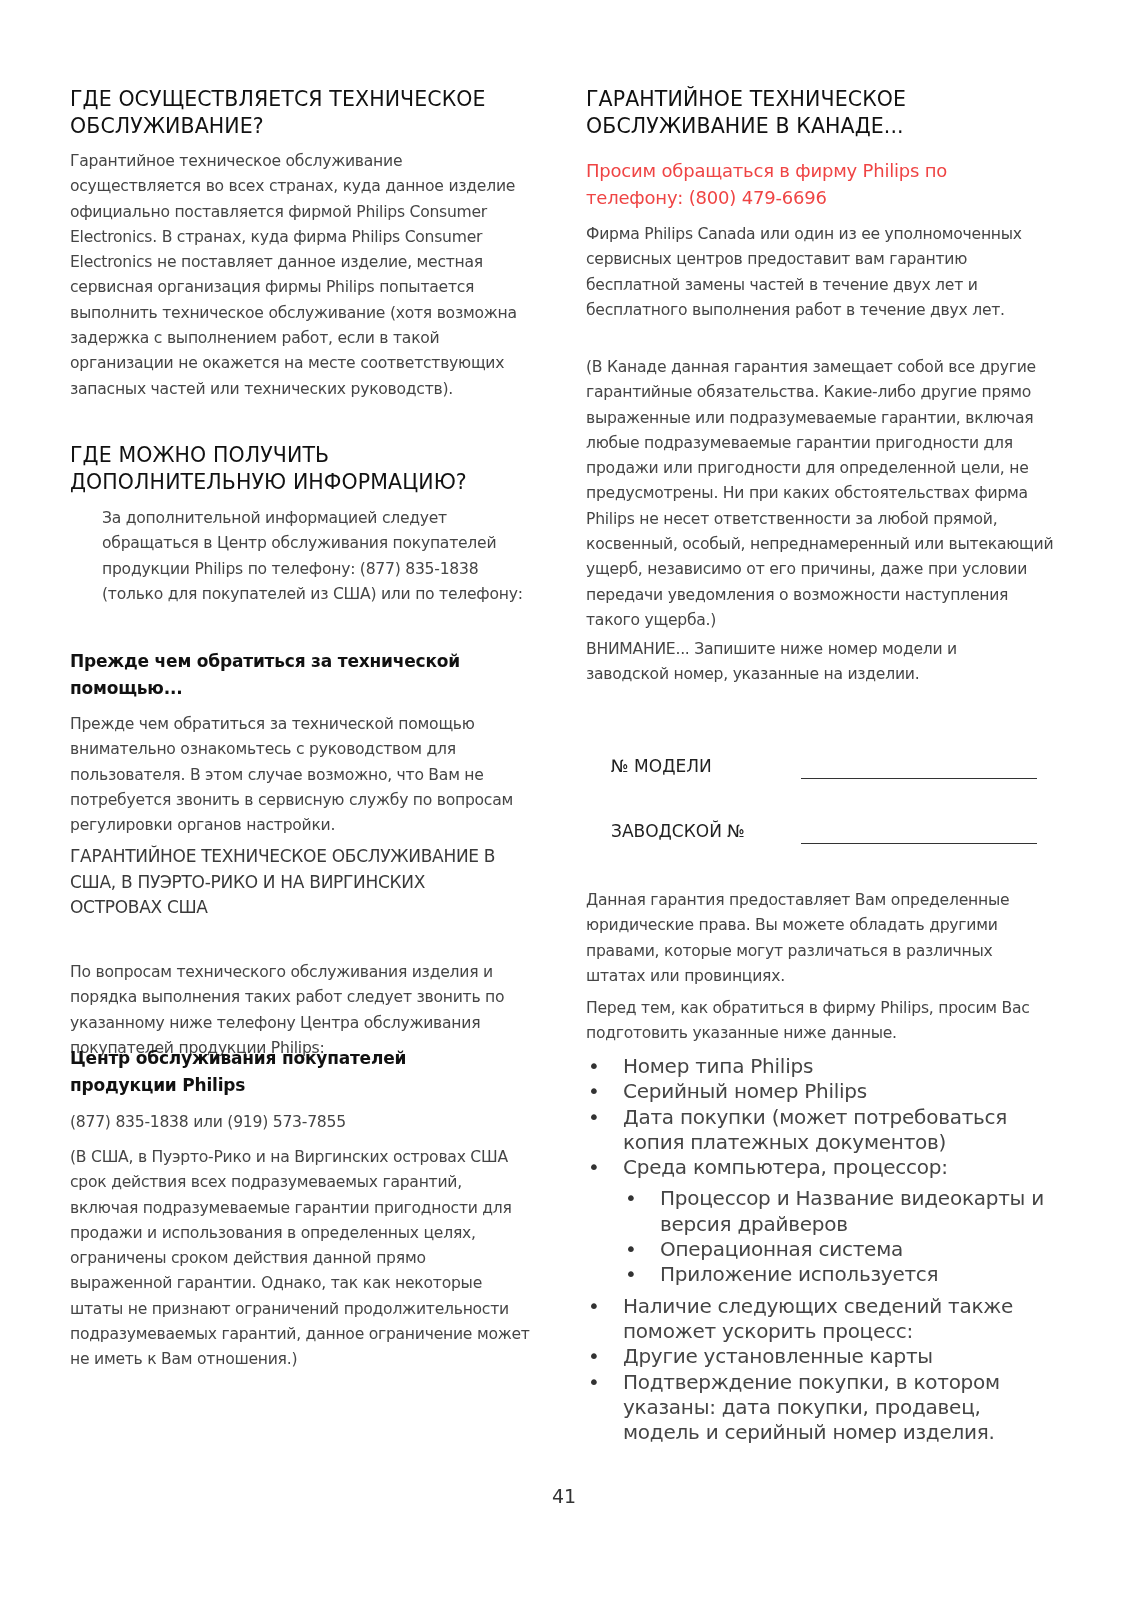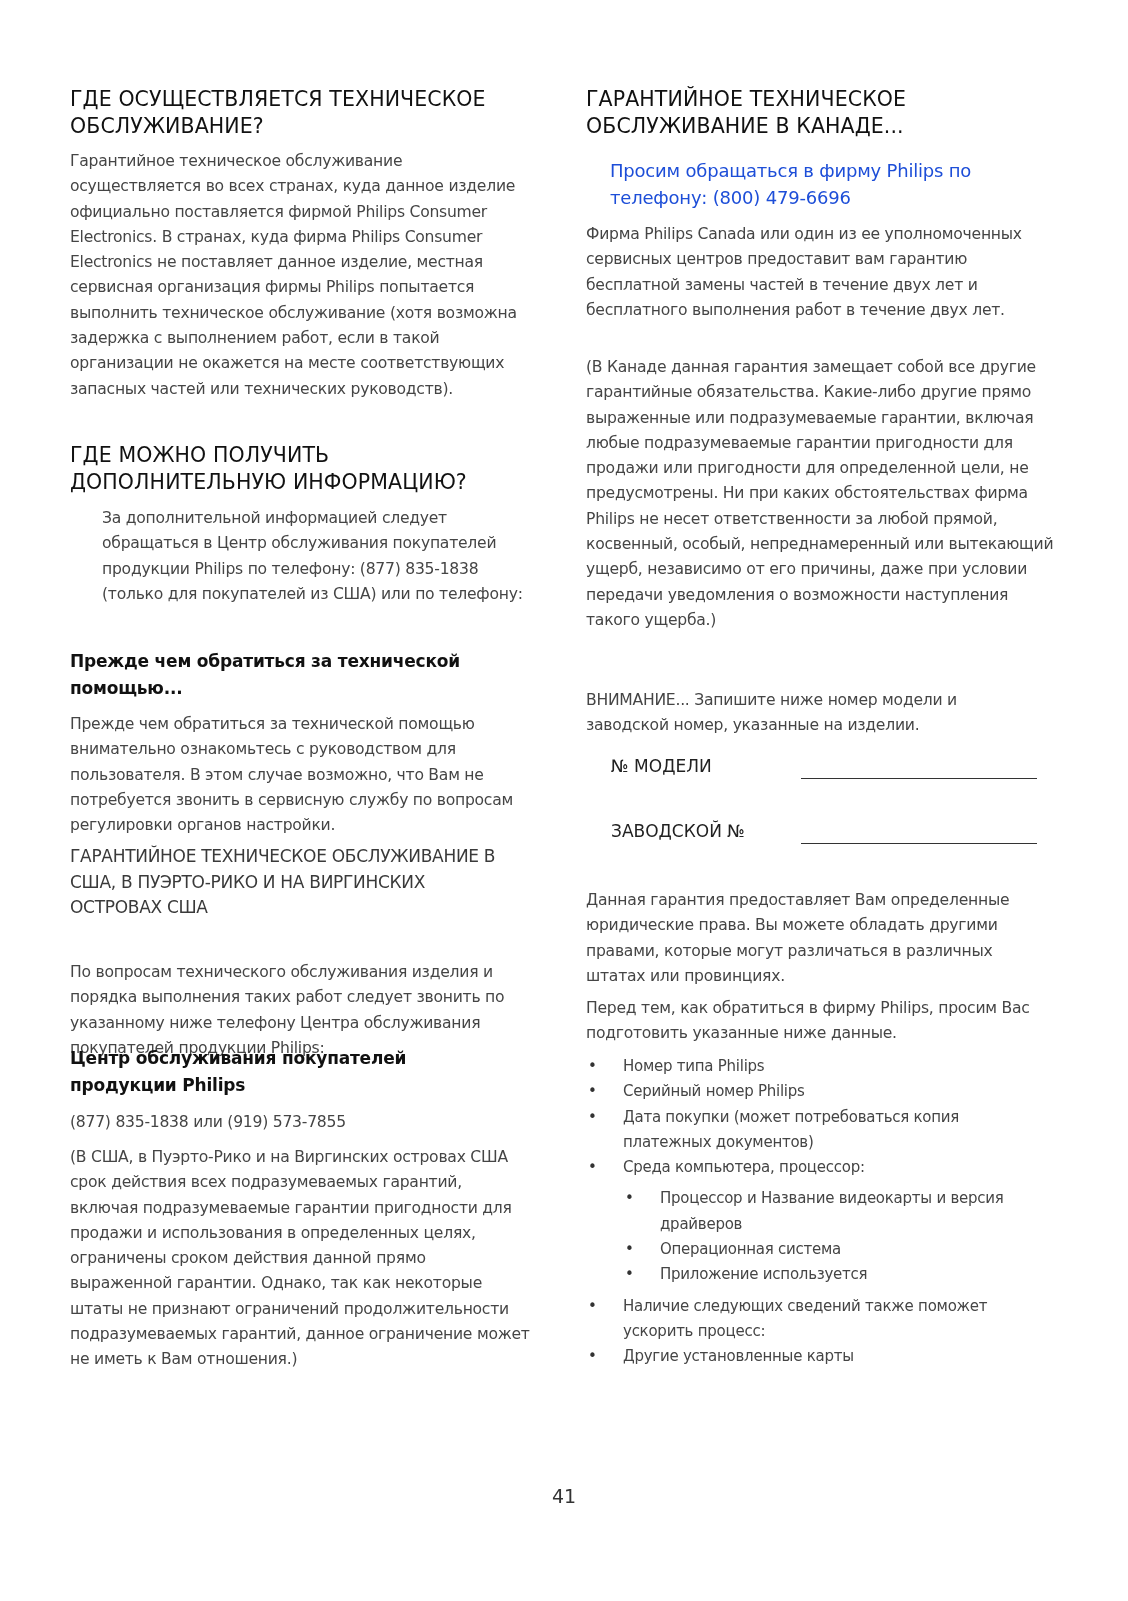--- a/index.html
+++ b/index.html
@@ -8,21 +8,21 @@
     .col { position: absolute; top: 0; }
     .col-left { left: 70px; width: 460px; }
     .col-right { left: 586px; width: 470px; }
     .h1 { position: absolute; font-size: 20.5px; line-height: 27px; color: #111; letter-spacing: 0.1px; margin: 0; font-weight: normal; }
     .h2 { position: absolute; font-size: 17px; line-height: 27px; color: #111; margin: 0; font-weight: bold; letter-spacing: -0.2px; }
     .p { position: absolute; font-size: 15.6px; line-height: 25.3px; color: #454545; margin: 0; font-weight: normal; letter-spacing: -0.25px; }
     .h3-light { position: absolute; font-size: 17px; line-height: 25.5px; color: #3a3a3a; margin: 0; font-weight: normal; letter-spacing: -0.3px; }
     .field { position: absolute; left: 18px; width: 430px; height: 30px; margin-left: 7px; }
     .field-label { position: absolute; left: 0; top: 0; font-size: 17px; color: #222; }
     .field-line { position: absolute; left: 190px; top: 22px; width: 236px; height: 0; border-bottom: 1px solid #333; }
-    ul.bullets { position: absolute; margin: 0; padding: 0; list-style: none; font-size: 15px; line-height: 25.3px; color: #454545; letter-spacing: -0.25px; }
+    ul.bullets { position: absolute; margin: 0; padding: 0; list-style: none; font-size: 20px; line-height: 25.3px; color: #454545; letter-spacing: -0.25px; }
     ul.bullets li { position: relative; padding-left: 37px; }
     ul.bullets li::before { content: "•"; position: absolute; left: 2px; top: 0; color: #333; }
     ul.bullets ul.sub { margin: 6px 0 6px 0; padding: 0; list-style: none; }
     .page-num { position: absolute; left: 0; width: 1128px; top: 1485px; text-align: center; font-size: 19px; color: #333; }
   </style>
 </head>
 <body>
 
 <div class="col col-left">
   <h1 class="h1" style="top:86px;width:460px;">ГДЕ ОСУЩЕСТВЛЯЕТСЯ ТЕХНИЧЕСКОЕ ОБСЛУЖИВАНИЕ?</h1>
@@ -37,24 +37,24 @@
   <h3 class="h3-light" style="top:844px;width:450px;">ГАРАНТИЙНОЕ ТЕХНИЧЕСКОЕ ОБСЛУЖИВАНИЕ В США, В ПУЭРТО-РИКО И НА ВИРГИНСКИХ ОСТРОВАХ США</h3>
   <p class="p" style="top:960px;width:460px;">По вопросам технического обслуживания изделия и порядка выполнения таких работ следует звонить по указанному ниже телефону Центра обслуживания покупателей продукции Philips:</p>
 
   <h2 class="h2" style="top:1045px;width:380px;">Центр обслуживания покупателей продукции Philips</h2>
   <p class="p" style="top:1110px;width:460px;">(877) 835-1838 или (919) 573-7855</p>
   <p class="p" style="top:1145px;width:462px;">(В США, в Пуэрто-Рико и на Виргинских островах США срок действия всех подразумеваемых гарантий, включая подразумеваемые гарантии пригодности для продажи и использования в определенных целях, ограничены сроком действия данной прямо выраженной гарантии. Однако, так как некоторые штаты не признают ограничений продолжительности подразумеваемых гарантий, данное ограничение может не иметь к Вам отношения.)</p>
 </div>
 
 <div class="col col-right">
   <h1 class="h1" style="top:86px;width:440px;">ГАРАНТИЙНОЕ ТЕХНИЧЕСКОЕ ОБСЛУЖИВАНИЕ В КАНАДЕ...</h1>
-  <h2 class="h2" style="top:157px;width:420px;font-weight:normal;font-size:18px;color:#1d4ed8;margin-left:24px;">Просим обращаться в фирму Philips по телефону: (800) 479-6696</h2>
+  <h2 class="h2" style="top:157px;width:420px;font-weight:normal;font-size:18px;color:#ef4444;">Просим обращаться в фирму Philips по телефону: (800) 479-6696</h2>
   <p class="p" style="top:222px;width:470px;">Фирма Philips Canada или один из ее уполномоченных сервисных центров предоставит вам гарантию бесплатной замены частей в течение двух лет и бесплатного выполнения работ в течение двух лет.</p>
   <p class="p" style="top:355px;width:470px;">(В Канаде данная гарантия замещает собой все другие гарантийные обязательства. Какие-либо другие прямо выраженные или подразумеваемые гарантии, включая любые подразумеваемые гарантии пригодности для продажи или пригодности для определенной цели, не предусмотрены. Ни при каких обстоятельствах фирма Philips не несет ответственности за любой прямой, косвенный, особый, непреднамеренный или вытекающий ущерб, независимо от его причины, даже при условии передачи уведомления о возможности наступления такого ущерба.)</p>
-  <p class="p" style="top:688px;width:440px;">ВНИМАНИЕ... Запишите ниже номер модели и заводской номер, указанные на изделии.</p>
+  <p class="p" style="top:637px;width:440px;">ВНИМАНИЕ... Запишите ниже номер модели и заводской номер, указанные на изделии.</p>
 
   <div class="field" style="top:756px;">
     <span class="field-label">№ МОДЕЛИ</span>
     <span class="field-line"></span>
   </div>
   <div class="field" style="top:821px;">
     <span class="field-label">ЗАВОДСКОЙ №</span>
     <span class="field-line"></span>
   </div>
 
@@ -68,16 +68,17 @@
     <li>
       <span>Среда компьютера, процессор:</span>
       <ul class="sub">
         <li>Процессор и Название видеокарты и версия драйверов</li>
         <li>Операционная система</li>
         <li>Приложение используется</li>
       </ul>
     </li>
     <li>Наличие следующих сведений также поможет ускорить процесс:</li>
     <li>Другие установленные карты</li>
+    <li>Подтверждение покупки, в котором указаны: дата покупки, продавец, модель и серийный номер изделия.</li>
   </ul>
 </div>
 
 <div class="page-num">41</div>
 
 </body></html>

